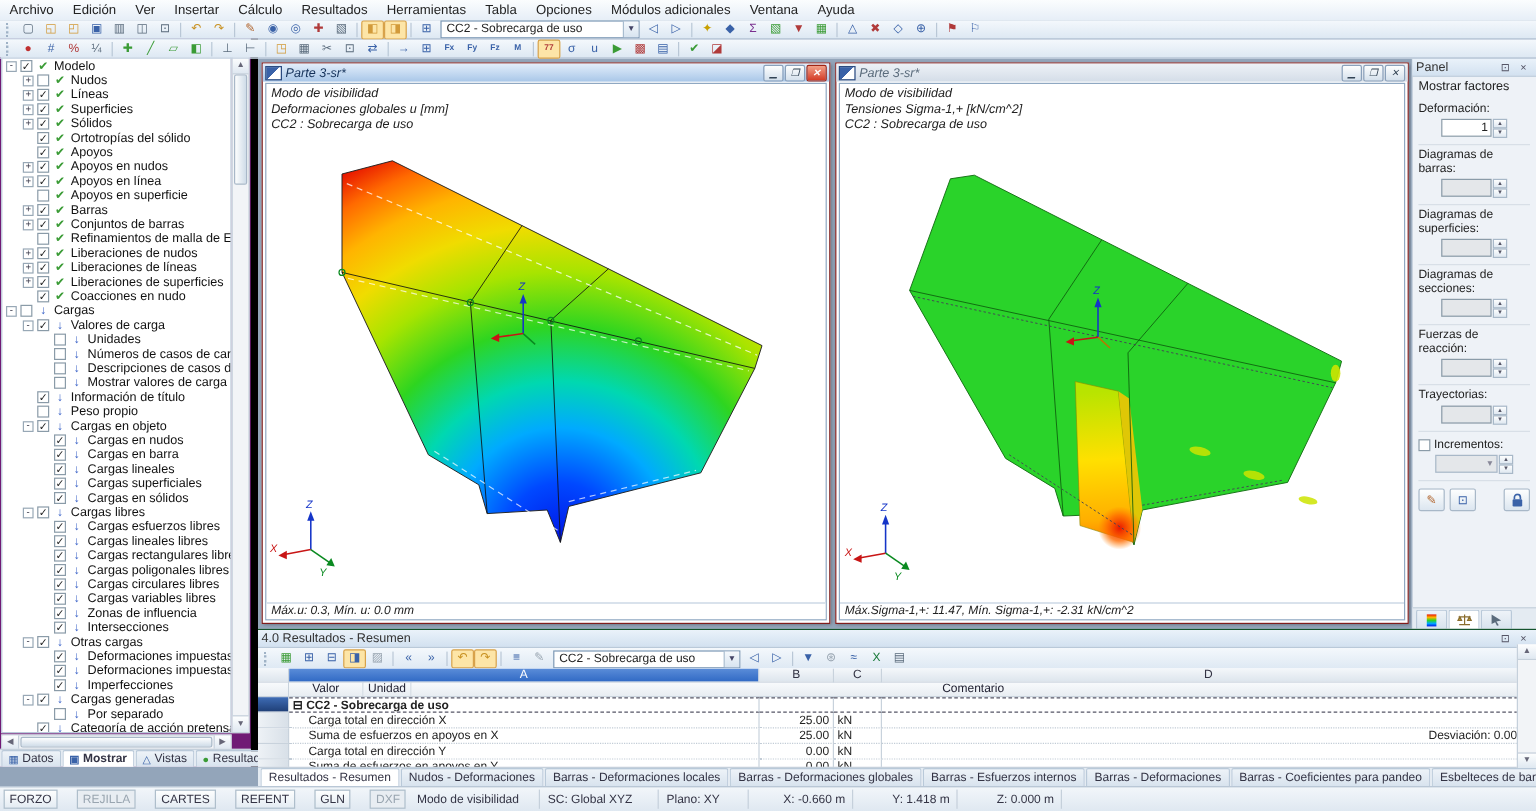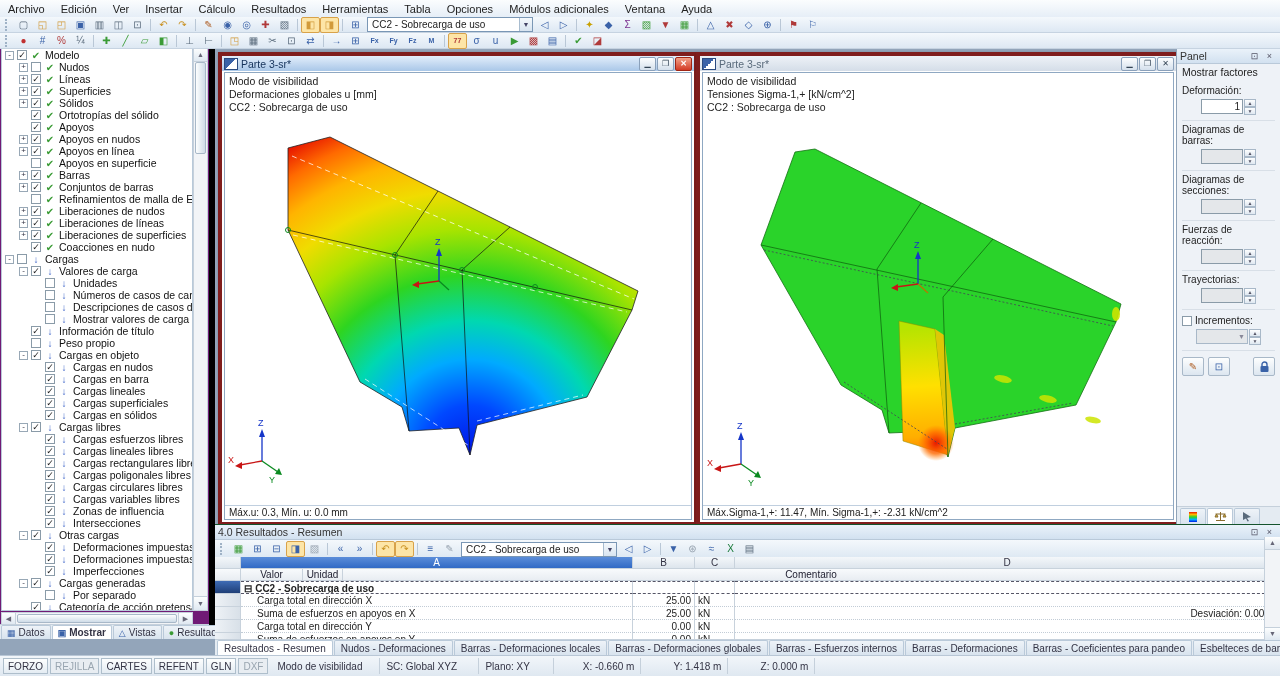--- a/index.html
+++ b/index.html
@@ -59,21 +59,21 @@
   .hscroll .a.r{border-left:1px solid #c5d0db;border-right:none;}
   #navtabs{position:absolute;left:0;bottom:0;height:14px;right:0;display:flex;align-items:flex-end;
     background:#e4ebf2;border-top:1px solid #c5d0db;padding-left:1px;}
   .navtab{height:13px;display:flex;align-items:center;padding:0 5px;font-size:10px;color:#334;
     border:1px solid #b9c9d9;border-bottom:none;background:linear-gradient(#eef3f8,#d8e3ee);margin-right:1px;
     border-radius:2px 2px 0 0;}
   .navtab.active{background:#fff;font-weight:bold;}
   .navtab .ni{margin-right:3px;font-size:9px;}
   
   #mdi{position:absolute;left:215px;top:49px;width:961px;height:475px;background:#93a5ba;z-index:10;}
-  .vpwin{position:absolute;border:4px solid #7f1d1d;background:#fff;box-shadow:1px 1px 3px rgba(0,0,0,.35);}
+  .vpwin{position:absolute;border:1px solid #7f1d1d;background:#fff;box-shadow:1px 1px 3px rgba(0,0,0,.35);font-style:italic;}
   .vptitle{height:15px;display:flex;align-items:center;padding:0 2px;font-size:10.5px;}
   .vpwin.active .vptitle{background:linear-gradient(#e3eefb,#a9c7e8);color:#15325a;}
   .vpwin.inactive .vptitle{background:linear-gradient(#eef2f7,#d4dde8);color:#5a6b7c;}
   .vpico{width:12px;height:10px;background:linear-gradient(135deg,#3a62a8 50%,#ffffff 50%);
     border:1px solid #2a4a80;margin-right:3px;flex:none;}
   .vptitle .sp{flex:1;}
   .wbtn{width:15px;height:12px;margin-left:1px;border:1px solid #8aa0ba;border-radius:2px;
     background:linear-gradient(#fdfefe,#d4e0ec);display:flex;align-items:center;justify-content:center;
     font-size:8px;color:#345;line-height:10px;}
   .wbtn.close-active{background:linear-gradient(#f2a088,#d33b25);border-color:#a02515;color:#fff;font-weight:bold;}
@@ -731,20 +731,30 @@
           <div class="pn-label">Diagramas de barras:</div>
           <div class="pn-fieldrow">
             <span class="pn-input dis"></span>
             <span class="spin">
               <span>▲</span>
               <span>▼</span>
             </span>
           </div>
         </div>
         <div class="pn-sec">
+          <div class="pn-label">Diagramas de superficies:</div>
+          <div class="pn-fieldrow">
+            <span class="pn-input dis"></span>
+            <span class="spin">
+              <span>▲</span>
+              <span>▼</span>
+            </span>
+          </div>
+        </div>
+        <div class="pn-sec">
           <div class="pn-label">Diagramas de secciones:</div>
           <div class="pn-fieldrow">
             <span class="pn-input dis"></span>
             <span class="spin">
               <span>▲</span>
               <span>▼</span>
             </span>
           </div>
         </div>
         <div class="pn-sec">
@@ -904,21 +914,21 @@
       <span class="rtab">Barras - Deformaciones locales</span>
       <span class="rtab">Barras - Deformaciones globales</span>
       <span class="rtab">Barras - Esfuerzos internos</span>
       <span class="rtab">Barras - Deformaciones</span>
       <span class="rtab">Barras - Coeficientes para pandeo</span>
       <span class="rtab">Esbelteces de barras</span>
     </div>
 </div>
 
 <div id="statusbar">
-  <div id="st-toggles" style="display:flex;align-items:flex-start;padding:0 2px;">
+  <div id="st-toggles" style="display:flex;align-items:flex-start;padding:0 2px;gap:14px;">
       <span class="st-toggle">FORZO</span>
       <span class="st-toggle off">REJILLA</span>
       <span class="st-toggle">CARTES</span>
       <span class="st-toggle">REFENT</span>
       <span class="st-toggle">GLN</span>
       <span class="st-toggle off">DXF</span>
     </div>
   <div class="st-seg" style="width:96px;">Modo de visibilidad</div>
   <div class="st-seg" style="width:86px;">SC: Global XYZ</div>
   <div class="st-seg" style="width:62px;">Plano: XY</div>

